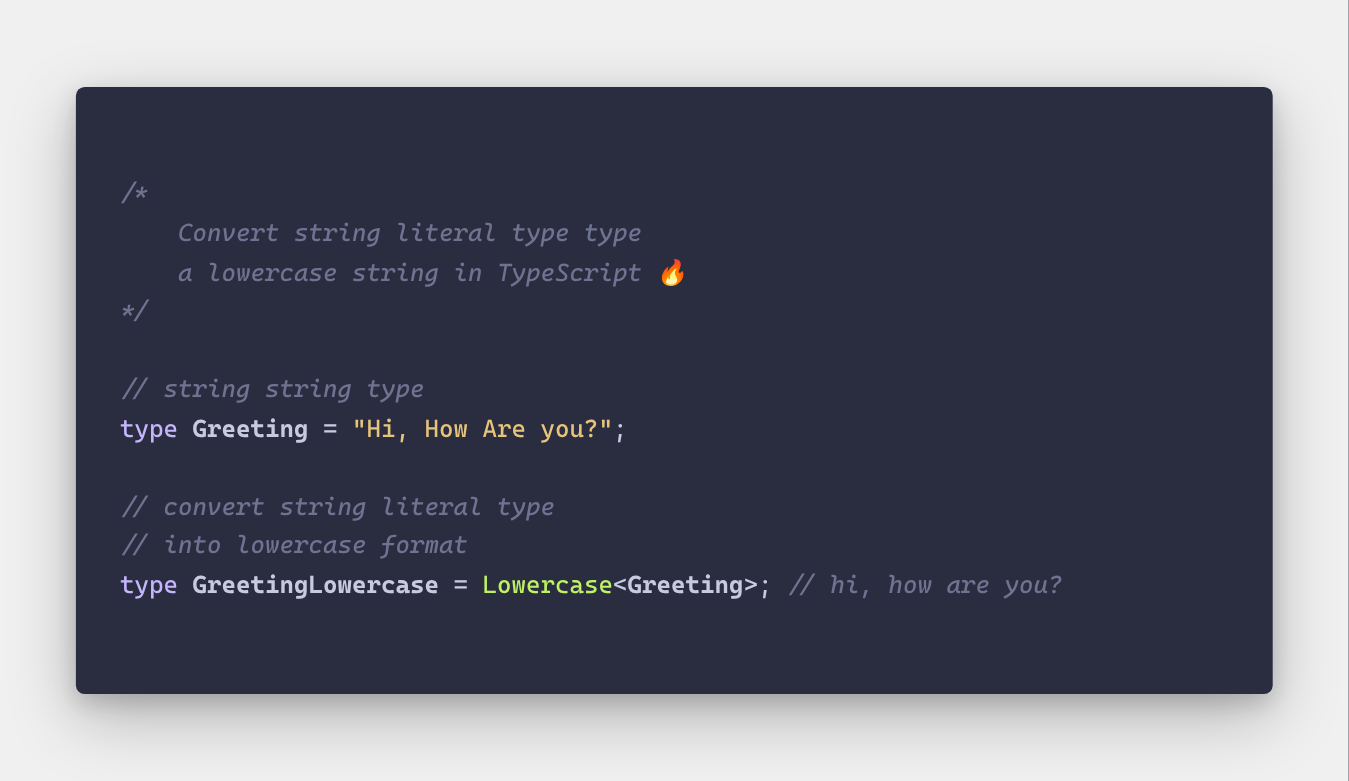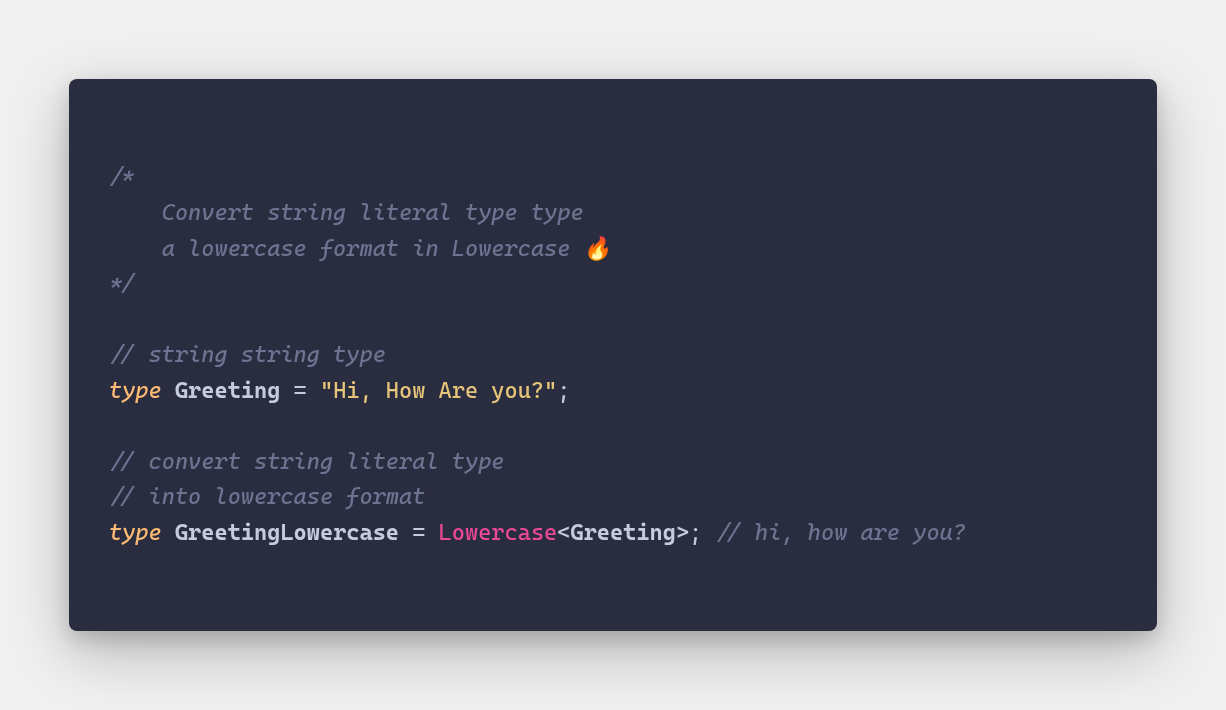--- a/index.html
+++ b/index.html
@@ -28,50 +28,49 @@
       font-size: 22.5px;
       line-height: 1.58;
       white-space: pre;
       color: #d6d6e0;
     }
     .comment {
       color: #6d7390;
       font-style: italic;
     }
     .keyword {
-      color: #fdba74;
-      font-style: italic;
+      color: #c4b5fd;
     }
     .typename {
       color: #c7cbe0;
       font-weight: bold;
     }
     .operator {
       color: #c7cbe0;
     }
     .string {
       color: #e6c47a;
     }
     .punct {
       color: #c7cbe0;
     }
     .utility {
-      color: #ec4899;
+      color: #bef264;
     }
     .angle {
       color: #c7cbe0;
     }
   </style>
 </head>
 <body>
 
 <div class="code-container">
 <pre><span class="comment">/*</span>
 <span class="comment">    Convert string literal type type</span>
-<span class="comment">    a lowercase format in Lowercase 🔥</span>
+<span class="comment">    a lowercase string in TypeScript 🔥</span>
 <span class="comment">*/</span>
 
 <span class="comment">// string string type</span>
 <span class="keyword">type</span> <span class="typename">Greeting</span> <span class="operator">=</span> <span class="string">"Hi, How Are you?"</span><span class="punct">;</span>
 
 <span class="comment">// convert string literal type</span>
 <span class="comment">// into lowercase format</span>
 <span class="keyword">type</span> <span class="typename">GreetingLowercase</span> <span class="operator">=</span> <span class="utility">Lowercase</span><span class="angle">&lt;</span><span class="typename">Greeting</span><span class="angle">&gt;</span><span class="punct">;</span> <span class="comment">// hi, how are you?</span></pre>
 </div>
 

